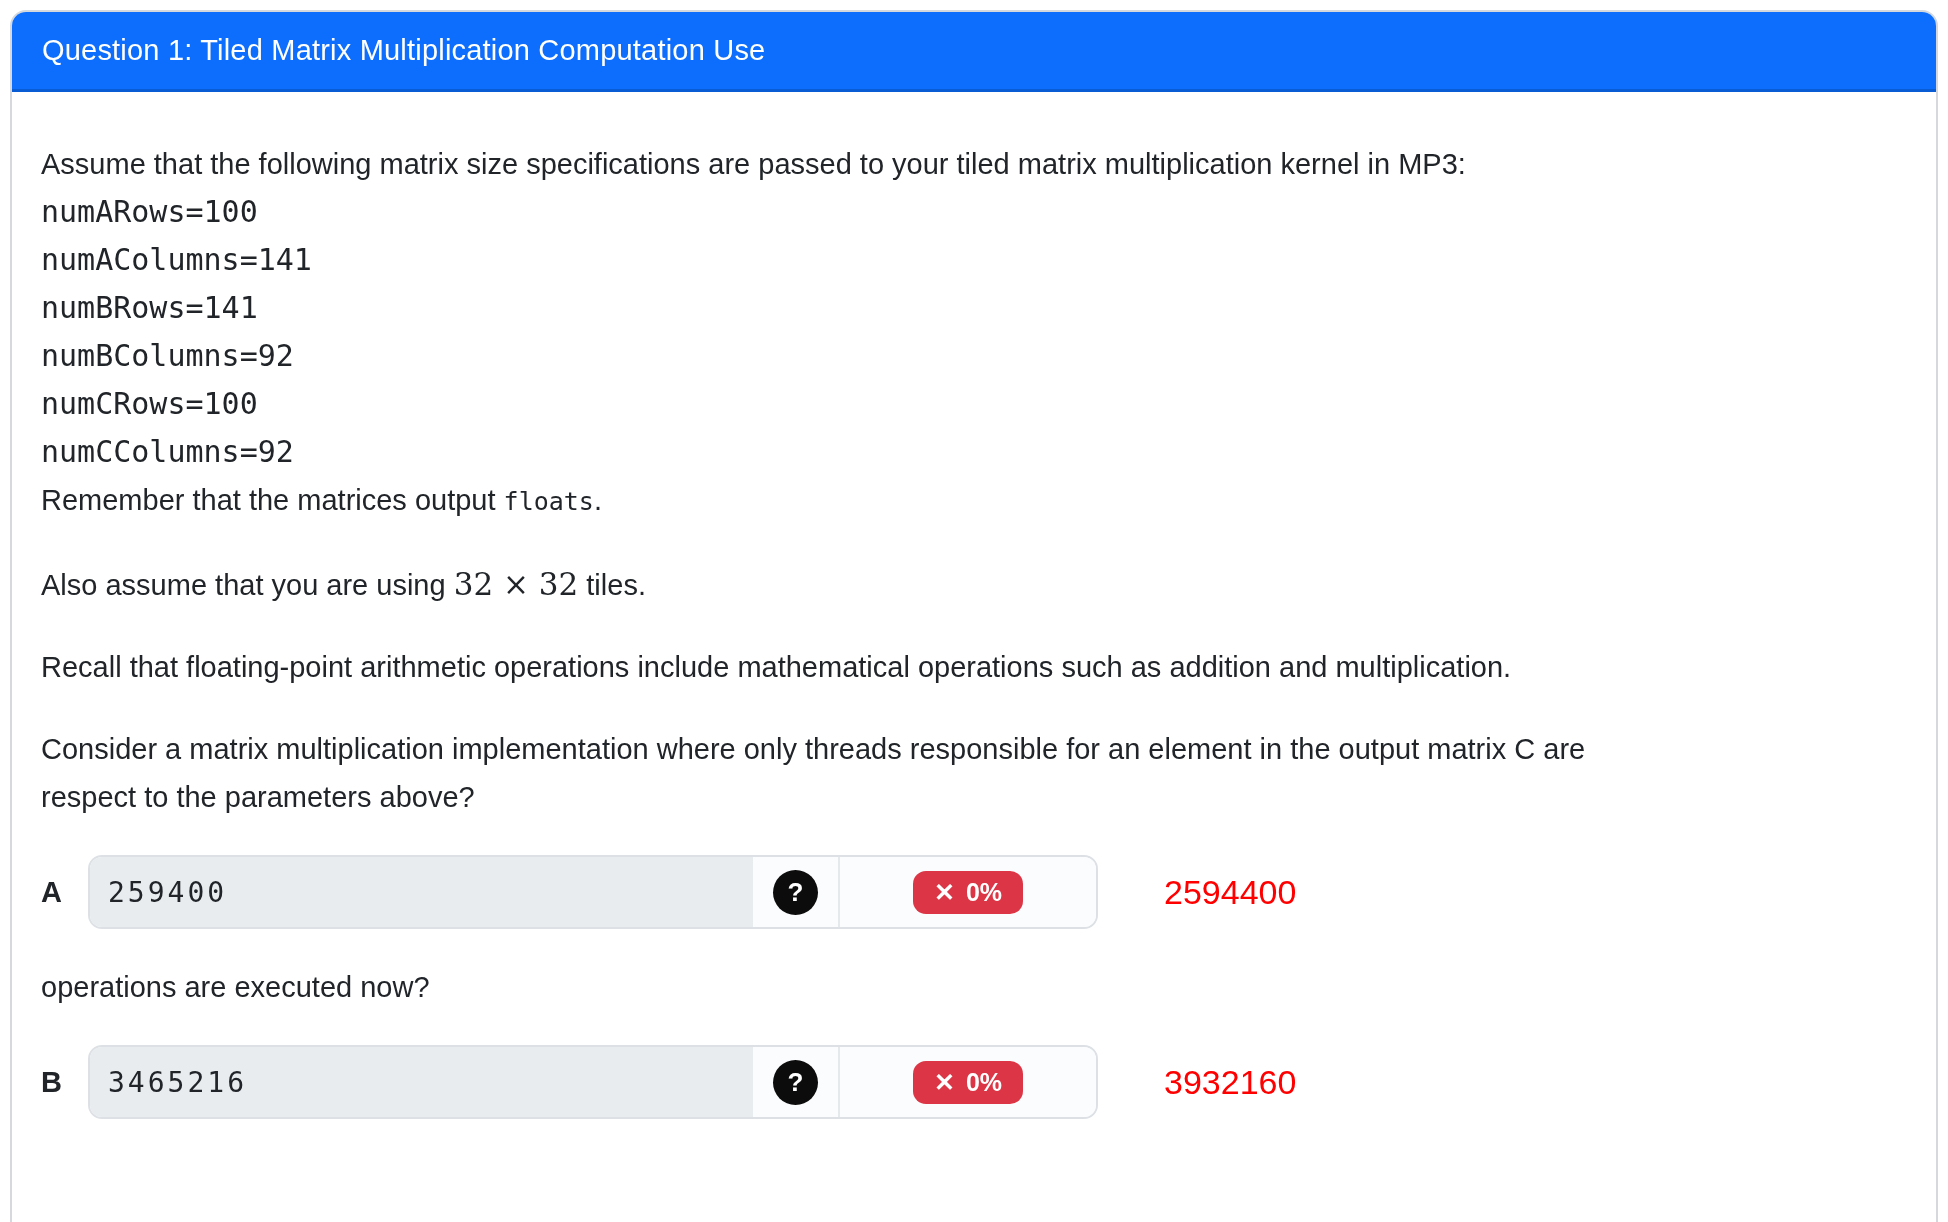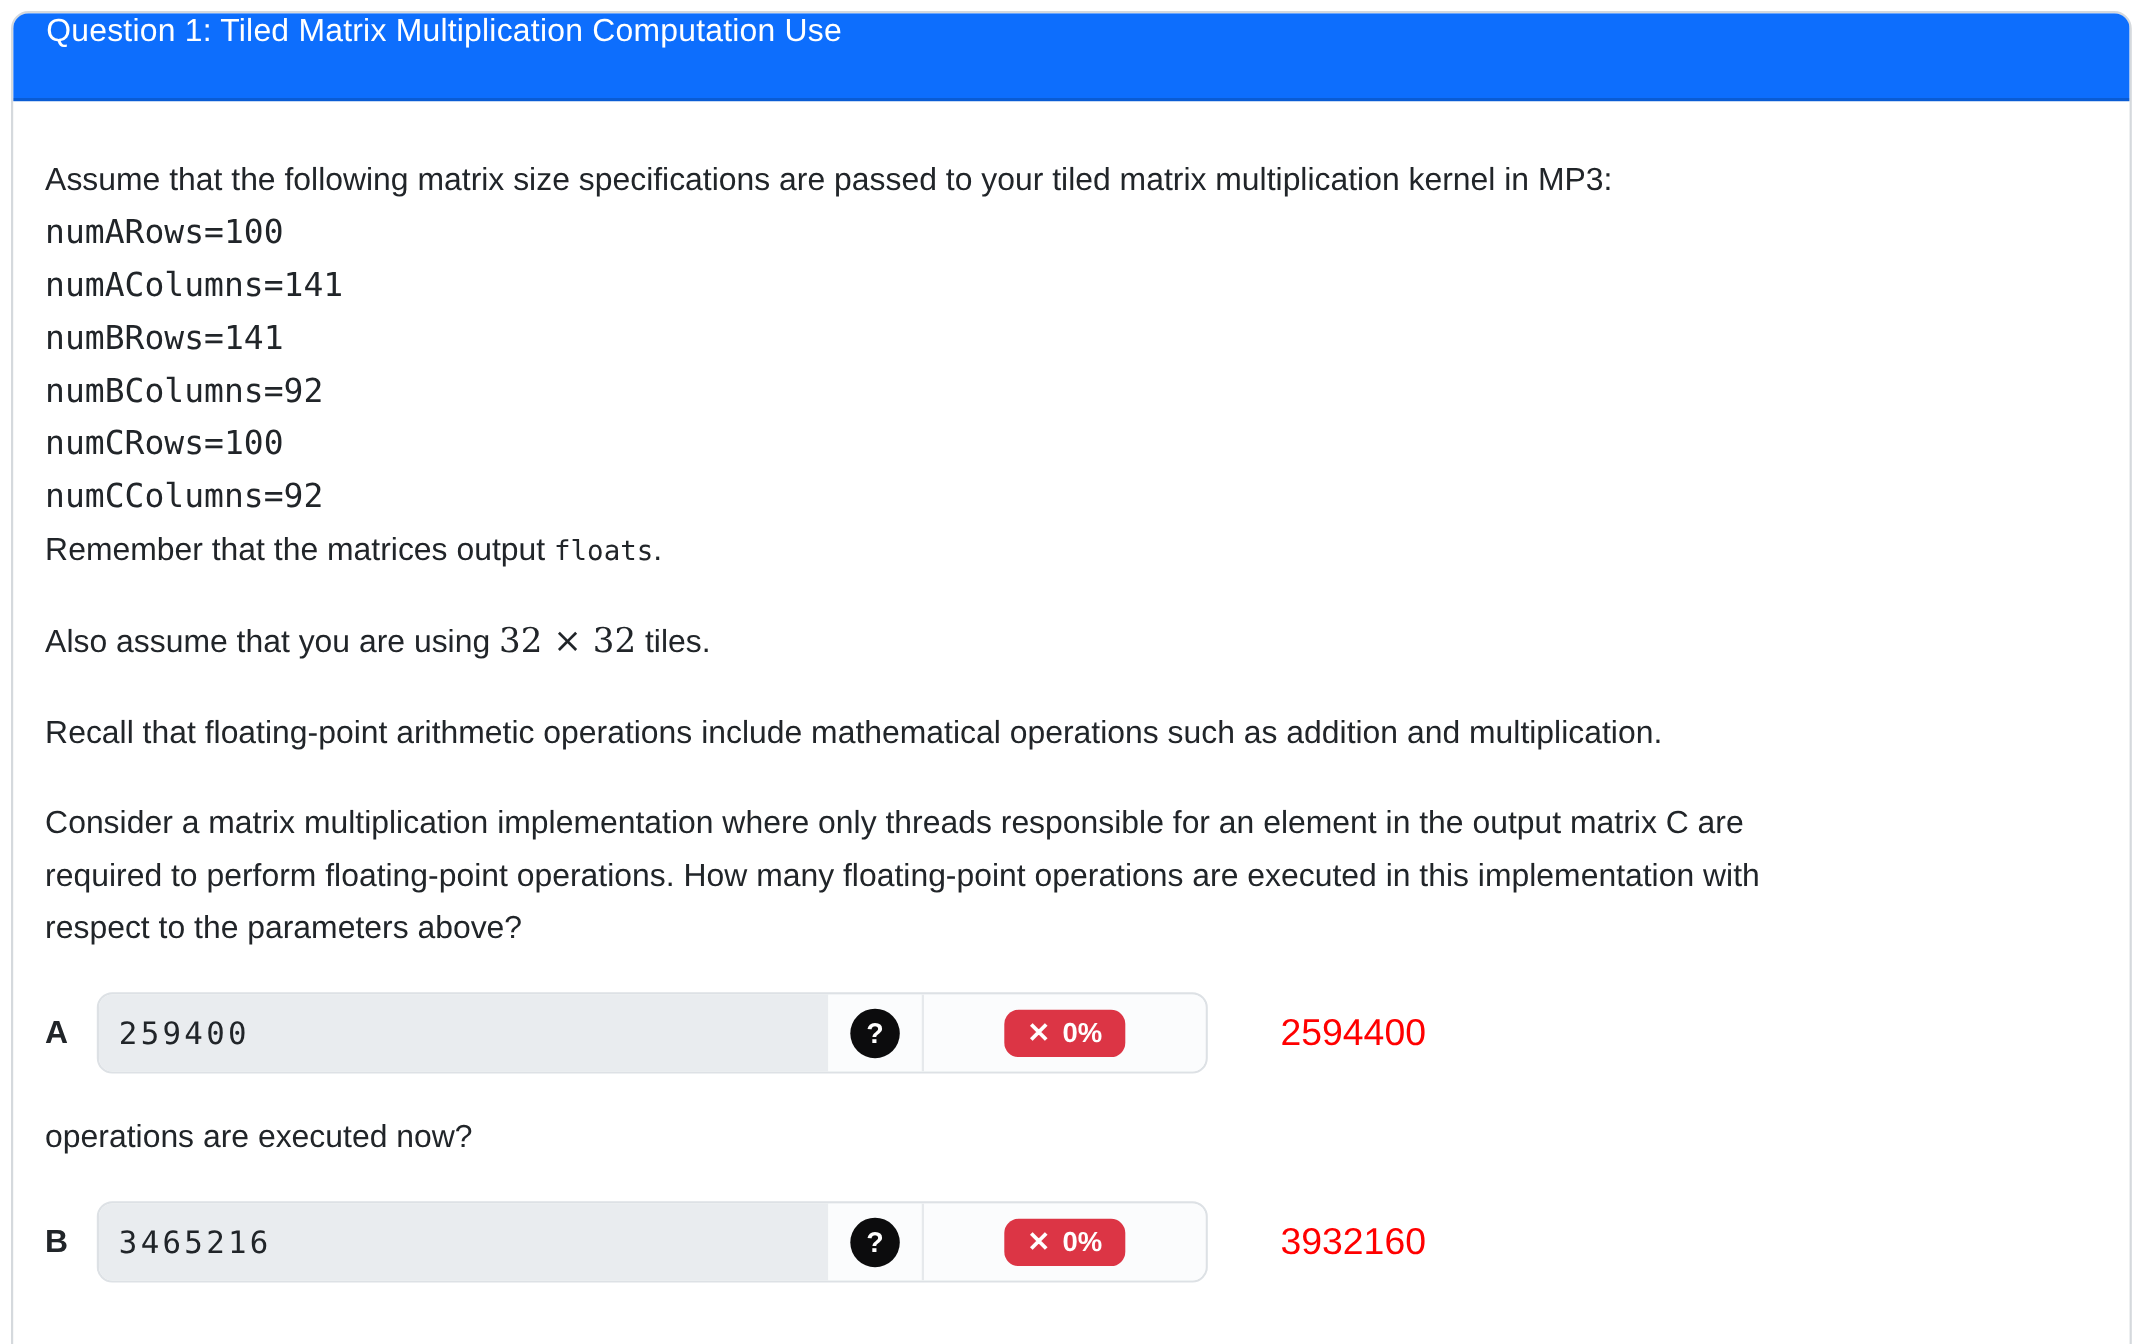--- a/index.html
+++ b/index.html
@@ -22,20 +22,21 @@
     border: 2px solid #d5d9dd;
     border-radius: 16px;
     box-sizing: border-box;
     overflow: hidden;
   }
   .card-header {
     height: 80px;
     background: #0d6efd;
     border-bottom: 3px solid rgba(0,0,0,0.16);
     display: flex;
+    align-items: center;
     padding: 0 30px;
     box-sizing: border-box;
     color: #ffffff;
     font-size: 29px;
     font-weight: 500;
     letter-spacing: 0.2px;
   }
   .card-body {
     padding: 32px 29px 40px 29px;
     font-size: 29px;
@@ -165,21 +166,20 @@
     <p class="block">
       <span class="line" style="display:block"><span>Also assume that you are using </span><span class="math-inline">32 × 32</span><span> tiles.</span></span>
     </p>
 
     <p class="block">
       <span class="line" style="display:block">Recall that floating-point arithmetic operations include mathematical operations such as addition and multiplication.</span>
     </p>
 
     <p class="block">
       <span class="line" style="display:block">Consider a matrix multiplication implementation where only threads responsible for an element in the output matrix C are</span>
-      <span class="line" style="display:block">required to perform floating-point operations. How many floating-point operations are executed in this implementation with</span>
       <span class="line" style="display:block">respect to the parameters above?</span>
     </p>
 
     <div class="answer-row">
       <span class="answer-label">A</span>
       <div class="input-group">
         <input class="answer-input" type="text" value="259400" style="">
         <div class="help-cell">
           <button class="help-btn">
               <span>?</span>

